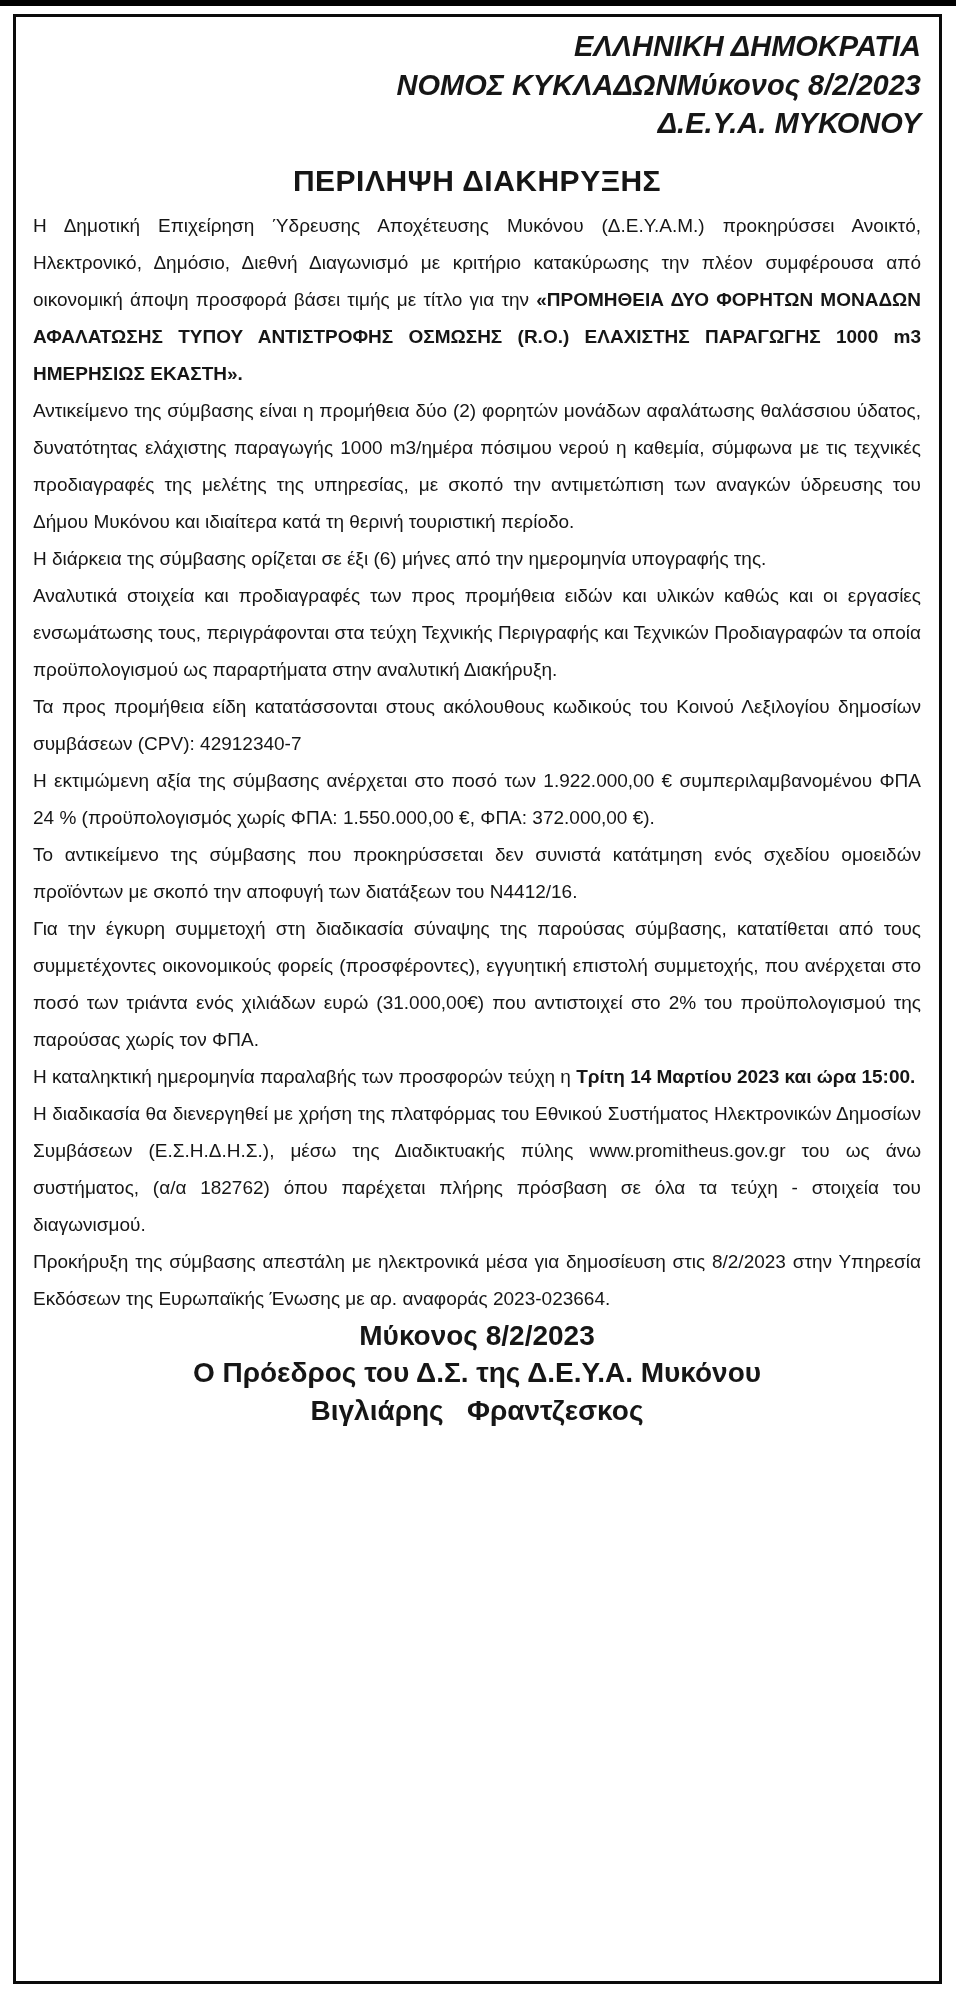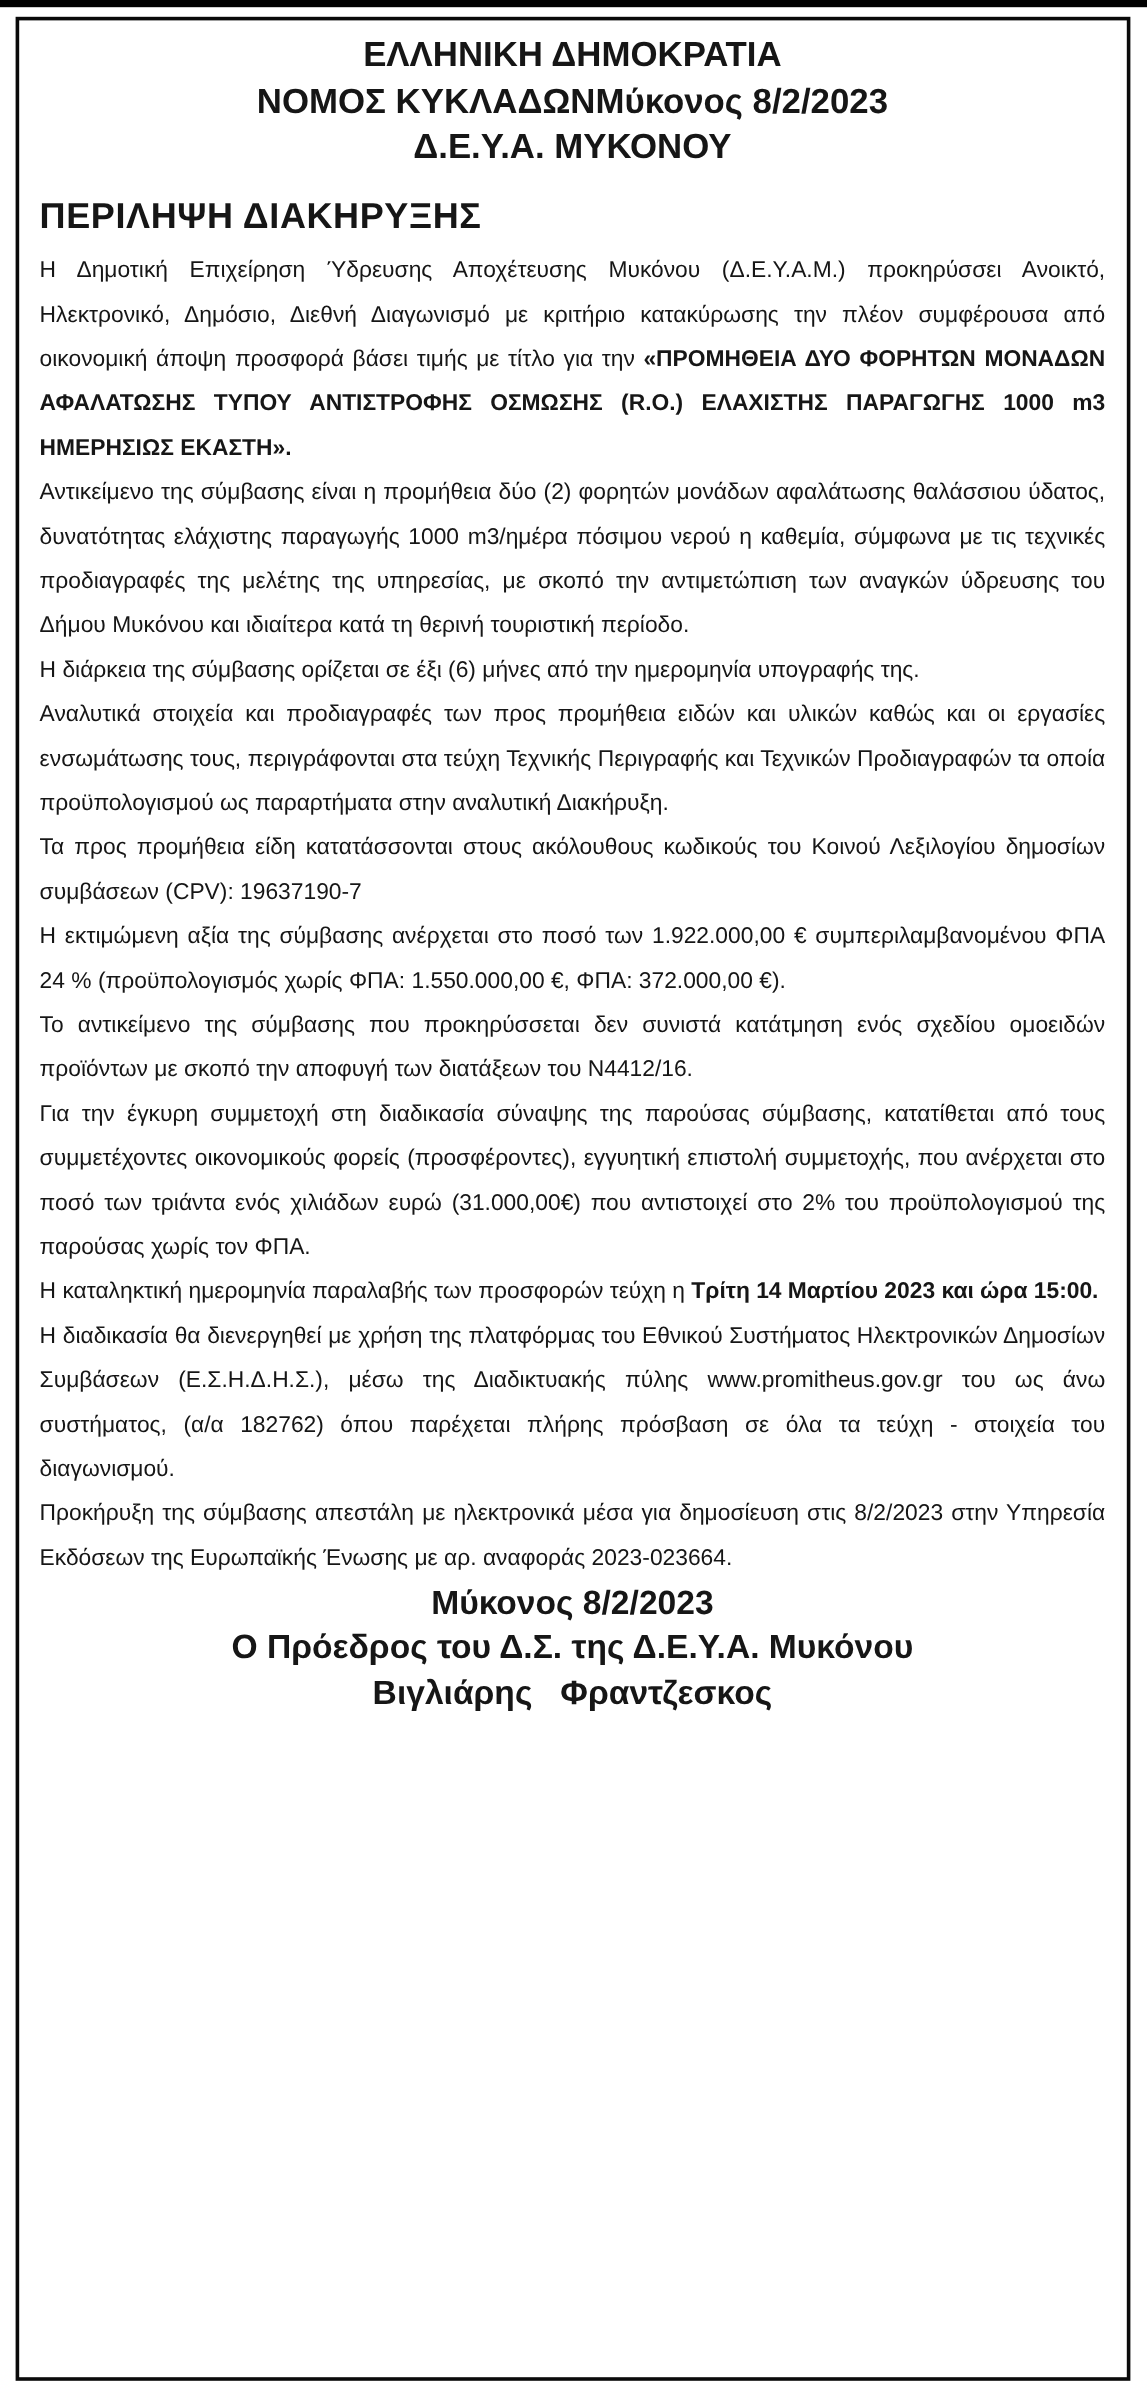--- a/index.html
+++ b/index.html
@@ -11,25 +11,25 @@
   }
   .top-bar{
     position:absolute;top:0;left:0;width:956px;height:6px;background:#000;
   }
   .doc-frame{
     position:absolute;top:14px;left:13px;width:929px;height:1970px;
     border:3px solid #0a0a0a;box-sizing:border-box;
     padding:10px 18px 0 17px;overflow:hidden;background:#fff;
   }
   .hdr-row{
-    display:flex;justify-content:center;align-items:baseline;
-    font-weight:700;font-size:29px;line-height:38.5px;white-space:pre;
+    display:flex;justify-content:flex-end;align-items:baseline;
+    font-weight:700;font-size:29px;line-height:38.5px;white-space:pre;font-style:italic;
   }
   .doc-title{
-    margin:21px 0 9px 0;
+    margin:21px 0 9px 0;text-align:center;
     font-size:30px;font-weight:700;letter-spacing:0.5px;
   }
   .para{
     margin:0;text-align:justify;
     font-size:19px;line-height:37px;
   }
   .para .b{font-weight:700;}
   .footer-line{
     text-align:center;font-weight:700;font-size:28px;line-height:37.5px;
     white-space:pre-wrap;
@@ -56,21 +56,21 @@
     </div>
   </header>
 
   <div class="doc-title">ΠΕΡΙΛΗΨΗ ΔΙΑΚΗΡΥΞΗΣ</div>
 
   <main>
       <p class="para"><span class="">Η Δημοτική Επιχείρηση Ύδρευσης Αποχέτευσης Μυκόνου (Δ.Ε.Υ.Α.Μ.) προκηρύσσει Ανοικτό, Ηλεκτρονικό, Δημόσιο, Διεθνή Διαγωνισμό με κριτήριο κατακύρωσης την πλέον συμφέρουσα από οικονομική άποψη προσφορά βάσει τιμής με τίτλο για την </span><span class="b">«ΠΡΟΜΗΘΕΙΑ ΔΥΟ ΦΟΡΗΤΩΝ ΜΟΝΑΔΩΝ ΑΦΑΛΑΤΩΣΗΣ ΤΥΠΟΥ ΑΝΤΙΣΤΡΟΦΗΣ ΟΣΜΩΣΗΣ (R.O.) ΕΛΑΧΙΣΤΗΣ ΠΑΡΑΓΩΓΗΣ 1000 m3 ΗΜΕΡΗΣΙΩΣ ΕΚΑΣΤΗ».</span></p>
       <p class="para"><span class="">Αντικείμενο της σύμβασης είναι η προμήθεια δύο (2) φορητών μονάδων αφαλάτωσης θαλάσσιου ύδατος, δυνατότητας ελάχιστης παραγωγής 1000 m3/ημέρα πόσιμου νερού η καθεμία, σύμφωνα με τις τεχνικές προδιαγραφές της μελέτης της υπηρεσίας, με σκοπό την αντιμετώπιση των αναγκών ύδρευσης του Δήμου Μυκόνου και ιδιαίτερα κατά τη θερινή τουριστική περίοδο.</span></p>
       <p class="para"><span class="">Η διάρκεια της σύμβασης ορίζεται  σε έξι (6)  μήνες από την ημερομηνία υπογραφής της.</span></p>
       <p class="para"><span class="">Αναλυτικά στοιχεία και προδιαγραφές των προς προμήθεια ειδών και υλικών καθώς και οι εργασίες ενσωμάτωσης τους, περιγράφονται στα τεύχη Τεχνικής Περιγραφής και Τεχνικών Προδιαγραφών τα οποία προϋπολογισμού ως παραρτήματα στην αναλυτική Διακήρυξη.</span></p>
-      <p class="para"><span class="">Τα προς προμήθεια είδη κατατάσσονται στους ακόλουθους κωδικούς του Κοινού Λεξιλογίου δημοσίων συμβάσεων (CPV): 19637190-7</span></p>
+      <p class="para"><span class="">Τα προς προμήθεια είδη κατατάσσονται στους ακόλουθους κωδικούς του Κοινού Λεξιλογίου δημοσίων συμβάσεων (CPV): 42912340-7</span></p>
       <p class="para"><span class="">Η εκτιμώμενη αξία της σύμβασης ανέρχεται στο ποσό των 1.922.000,00 € συμπεριλαμβανομένου ΦΠΑ 24 % (προϋπολογισμός χωρίς ΦΠΑ: 1.550.000,00 €,   ΦΠΑ: 372.000,00 €).</span></p>
       <p class="para"><span class="">Το αντικείμενο της σύμβασης που προκηρύσσεται δεν συνιστά κατάτμηση ενός σχεδίου ομοειδών προϊόντων με σκοπό την αποφυγή των διατάξεων του Ν4412/16.</span></p>
       <p class="para"><span class="">Για την έγκυρη συμμετοχή στη διαδικασία σύναψης της παρούσας σύμβασης, κατατίθεται από τους συμμετέχοντες οικονομικούς φορείς (προσφέροντες), εγγυητική επιστολή συμμετοχής, που ανέρχεται στο ποσό των τριάντα ενός χιλιάδων ευρώ (31.000,00€) που αντιστοιχεί στο 2% του προϋπολογισμού της παρούσας χωρίς τον ΦΠΑ.</span></p>
       <p class="para"><span class="">Η καταληκτική ημερομηνία παραλαβής των προσφορών τεύχη η </span><span class="b">Τρίτη 14 Μαρτίου 2023 και ώρα 15:00.</span></p>
       <p class="para"><span class="">Η διαδικασία θα διενεργηθεί με χρήση της πλατφόρμας του Εθνικού Συστήματος Ηλεκτρονικών Δημοσίων Συμβάσεων (Ε.Σ.Η.Δ.Η.Σ.), μέσω της Διαδικτυακής πύλης www.promitheus.gov.gr του ως άνω συστήματος, (α/α 182762) όπου παρέχεται πλήρης πρόσβαση σε όλα τα τεύχη - στοιχεία του διαγωνισμού.</span></p>
       <p class="para"><span class="">Προκήρυξη της σύμβασης απεστάλη με ηλεκτρονικά μέσα για δημοσίευση στις 8/2/2023 στην Υπηρεσία Εκδόσεων της Ευρωπαϊκής Ένωσης με αρ. αναφοράς 2023-023664.</span></p>
     </main>
 
   <footer>
     <div class="footer-line">Μύκονος 8/2/2023</div>

